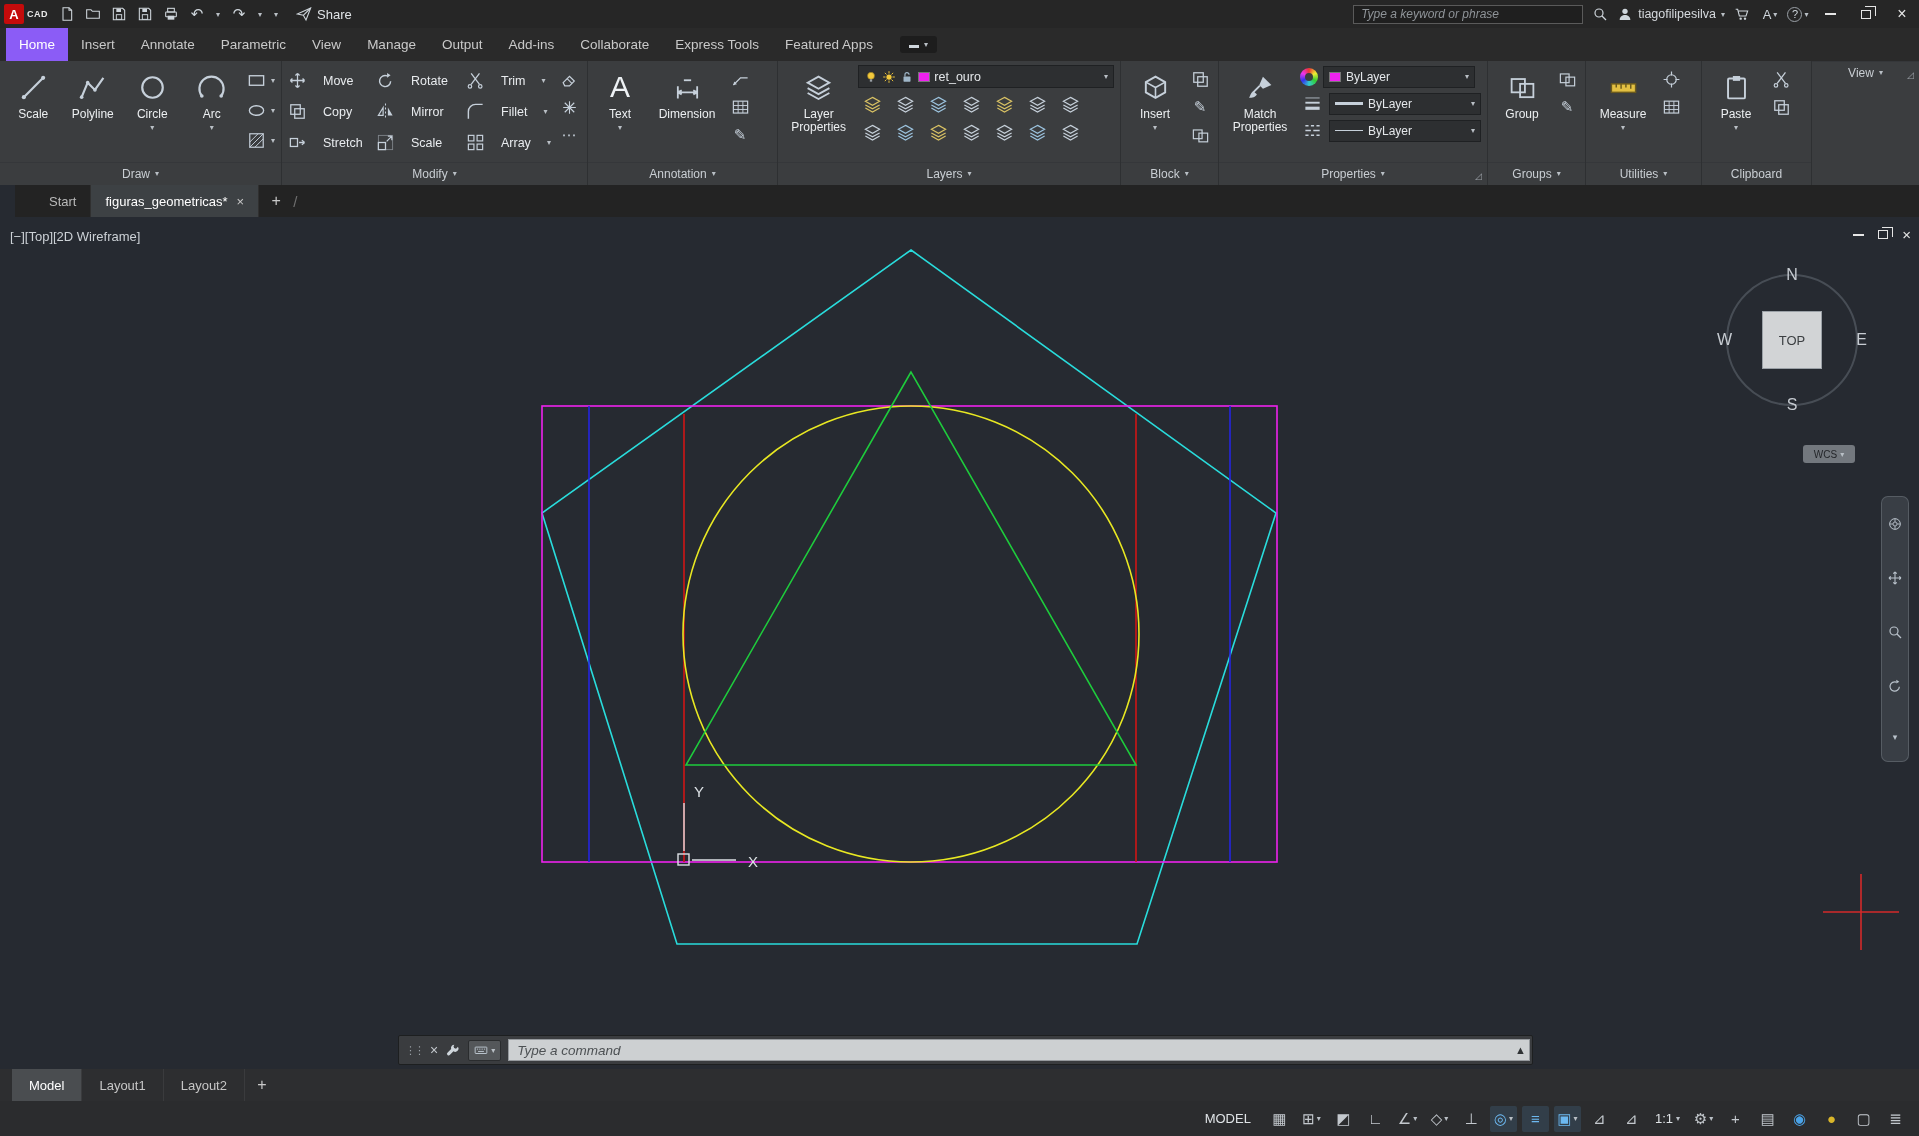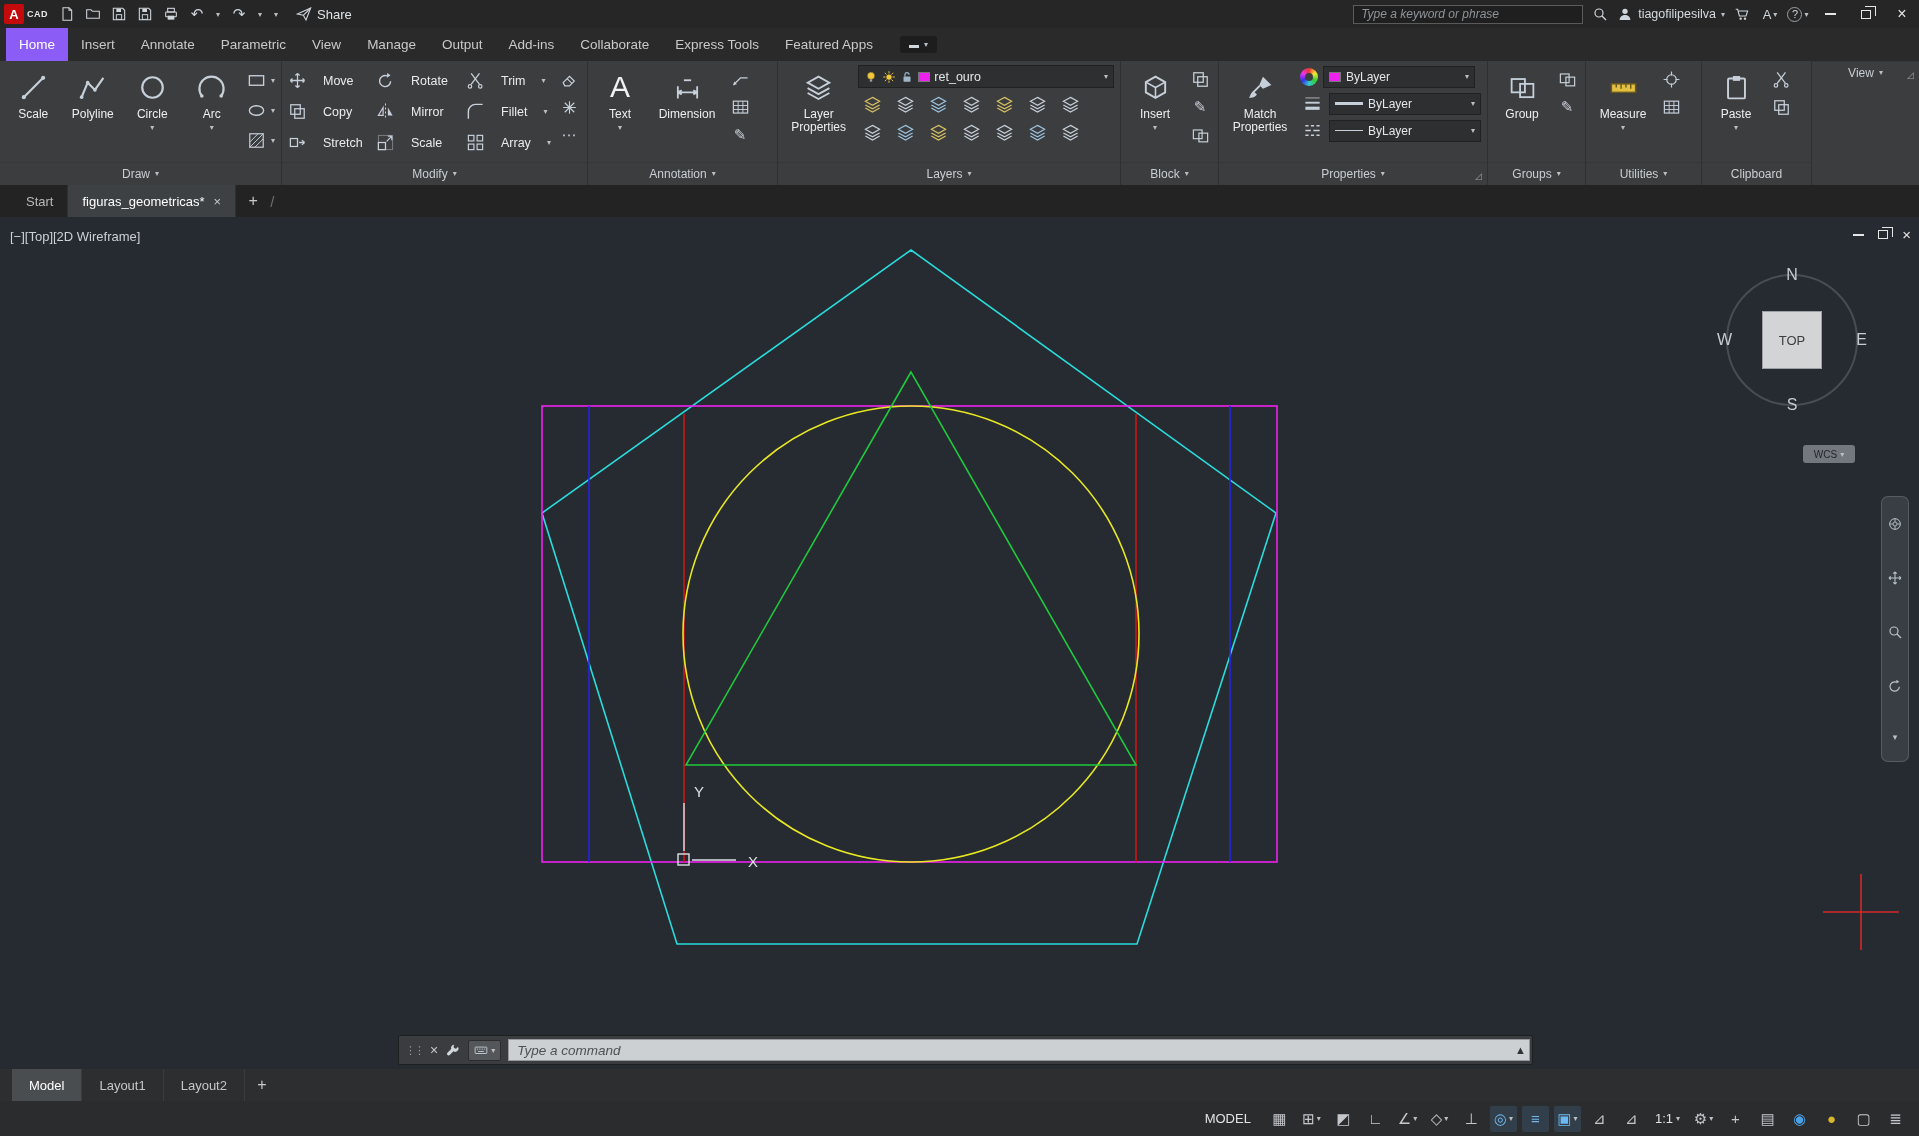--- a/index.html
+++ b/index.html
@@ -84,22 +84,22 @@
   .pdrop { width:152px; height:22px; background:#2d2f31; border:1px solid #1f2123; display:flex;
            align-items:center; gap:5px; padding:0 5px; font-size:12px; color:#e4e7ea; }
   .pdrop .flex1 { flex:1; }
   .donut { width:18px; height:18px; border-radius:50%; position:relative; flex:none;
            background:conic-gradient(#e33,#ee3,#3c3,#3cc,#33e,#e3e,#e33); }
   .donut-hole { position:absolute; inset:5px; background:#3b3d3f; border-radius:50%; }
   .lw-sample { width:28px; height:3px; background:#c6d0da; }
   .lt-sample { width:28px; height:0; border-top:1px solid #c6d0da; }
 
   
-  .filetabs { height:32px; background:#232323; display:flex; align-items:stretch; padding-left:12px;
-              flex:none; font-size:13px; color:#b9b9b9; }
+  .filetabs { height:32px; background:#232323; display:flex; align-items:stretch; padding-left:20px;
+              flex:none; font-size:13px; color:#b9b9b9;margin-left:15px; }
   .ftab { display:flex; align-items:center; padding:0 14px; gap:9px; border-right:1px solid #303030; }
   .ftab.active { background:#3d4144; color:#fff; }
   .ftab .x { color:#c9c9c9; font-size:13px; }
   .ft-add { width:34px; display:flex; align-items:center; justify-content:center; color:#c9c9c9; font-size:16px; }
   .ft-slash { width:20px; display:flex; align-items:center; color:#6f6f6f; font-size:15px; }
 
   
   .canvas { position:relative; flex:1; background:#262a31; overflow:hidden; }
   #dwg { position:absolute; inset:0; width:100%; height:100%; }
   .vp-label { position:absolute; top:12px; left:10px; color:#ccd1d6; font-size:13px; }

